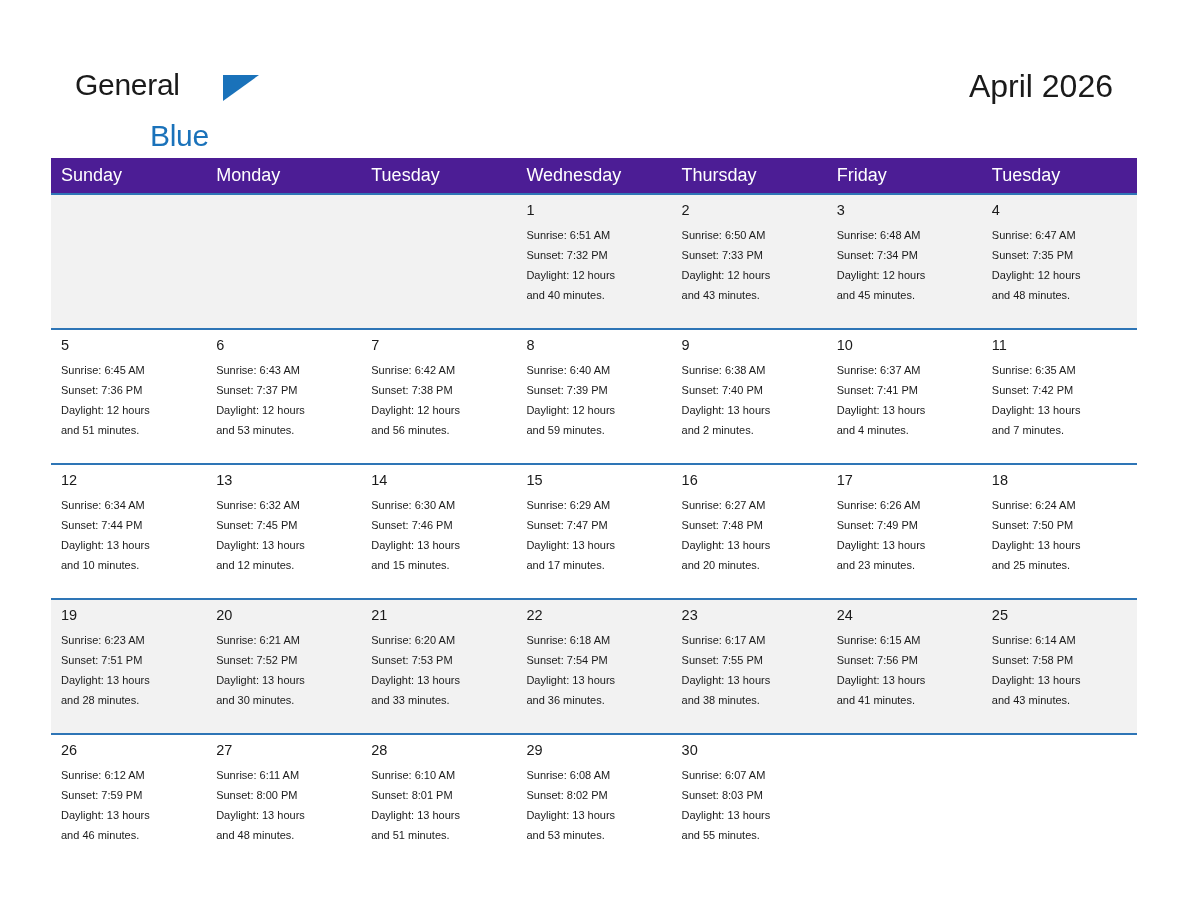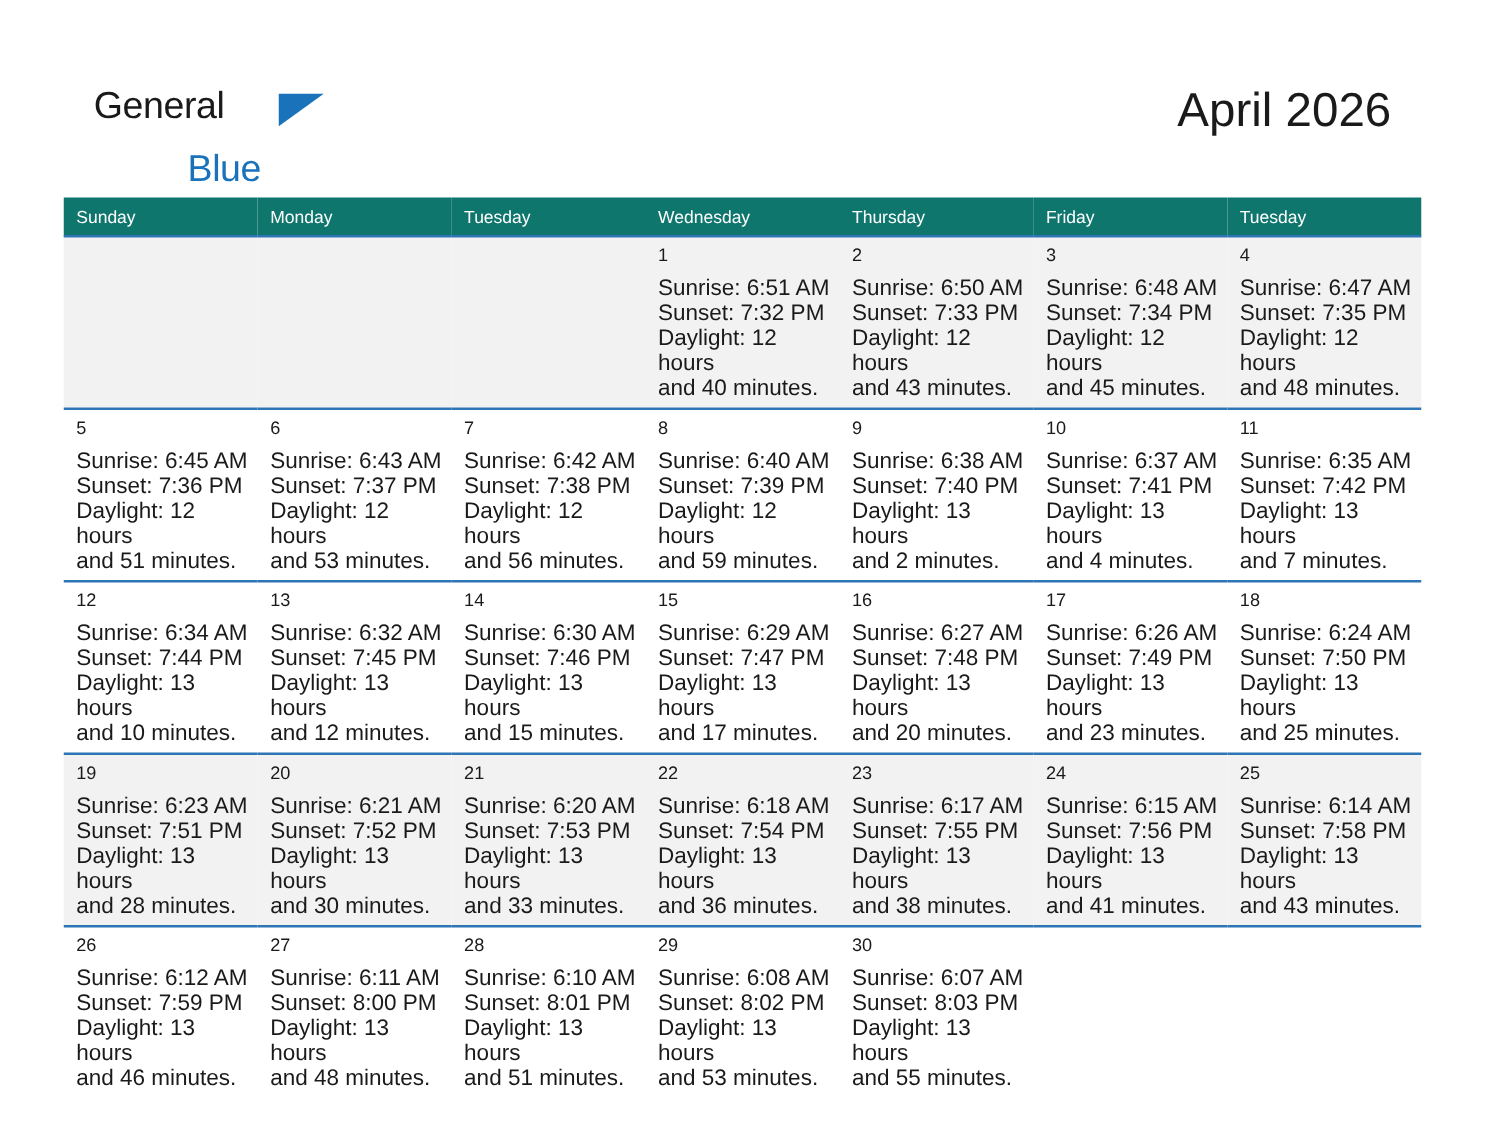--- a/index.html
+++ b/index.html
@@ -53,21 +53,21 @@
     top: 7px;
     width: 0;
     height: 0;
     border-left: 36px solid #1a72ba;
     border-bottom: 26px solid transparent;
   }
   .title {
     position: absolute;
     right: 57px;
     top: 50px;
-    font-size: 38px;
+    font-size: 32px;
     color: #1a1a1a;
     text-align: right;
   }
   .subtitle {
     position: absolute;
     right: 57px;
     top: 112px;
     font-size: 22px;
     color: #1a1a1a;
     text-align: right;
@@ -75,23 +75,23 @@
   
   .calendar {
     position: absolute;
     left: 51px;
     top: 158px;
     width: 1086px;
     border-collapse: collapse;
     table-layout: fixed;
   }
   .calendar th {
-    background: #0f766e;
+    background: #4c1d95;
     color: #ffffff;
-    font-size: 14px;
+    font-size: 18px;
     font-weight: normal;
     text-align: left;
     padding: 7px 0 7px 10px;
     height: 29px;
   }
   .calendar td {
     width: 155px;
     vertical-align: top;
     border-top: 2px solid #2e75b6;
     padding: 0;
@@ -102,21 +102,21 @@
     height: 100%;
   }
   .cell.shaded { background: #f2f2f2; }
   .daynum {
     font-size: 14.5px;
     color: #1a1a1a;
     line-height: 18px;
     margin-bottom: 6px;
   }
   .info {
-    font-size: 18px;
+    font-size: 11px;
     color: #1a1a1a;
     line-height: 20px;
     white-space: pre-line;
   }
 </style>
 </head>
 <body>
 
 <div class="page">
 

